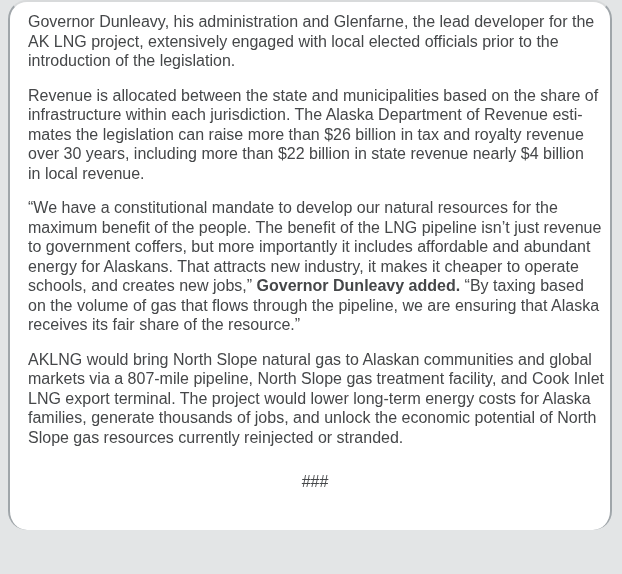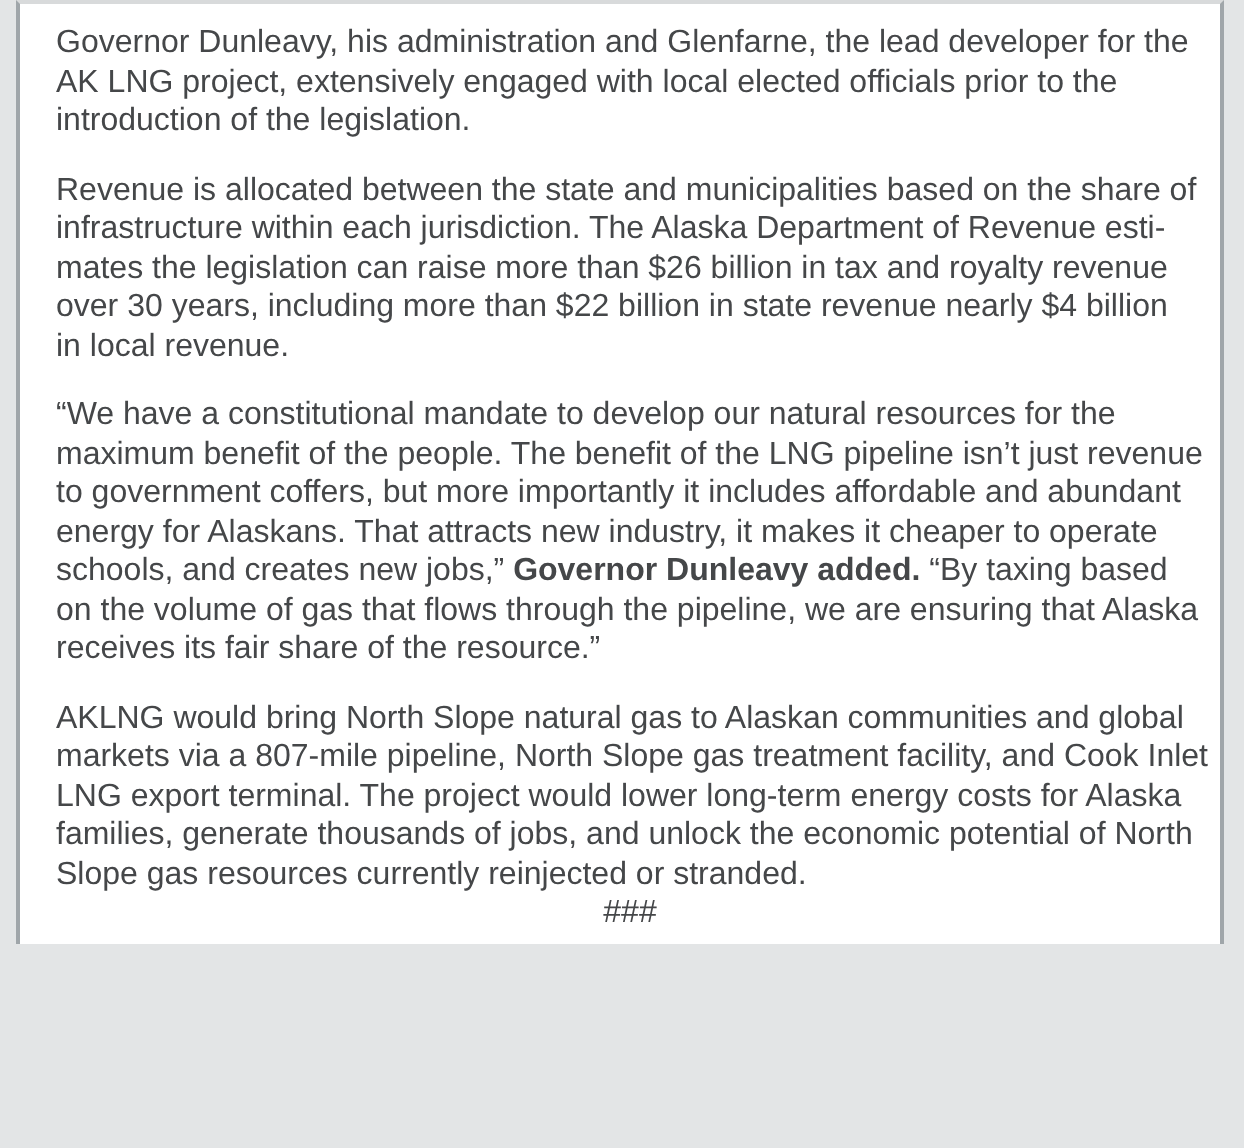--- a/index.html
+++ b/index.html
@@ -12,40 +12,41 @@
     overflow: hidden;
     position: relative;
     background: #e3e5e6; 
     font-family: "Liberation Sans", sans-serif;
   }
   .page {
     position: absolute;
     left: 8px;
     top: 0;
     width: 604px;
-    height: 472px;
+    height: 530px;
     box-sizing: border-box;
     background: #ffffff;
     border-left: 2px solid #a0a6aa;
     border-right: 2px solid #a0a6aa;
     border-top: 2px solid #d8dadb;
     overflow: hidden;
+    border-radius: 19px;
   }
   .content {
     padding: 10px 8px 0 18px;
     color: #454749;
     font-size: 16px;
     line-height: 19.5px;
   }
   .content p {
     margin: 0 0 15px 0;
     white-space: pre; 
   }
   .content p.tight {
-    margin-bottom: 0;
+    margin-bottom: 25px;
   }
   .content h2 {
     font-size: 16px;
     line-height: 19.5px;
     font-weight: bold;
     margin: 0 0 17px 0;
     white-space: pre;
   }
   .quote-attr {
     font-weight: bold;

